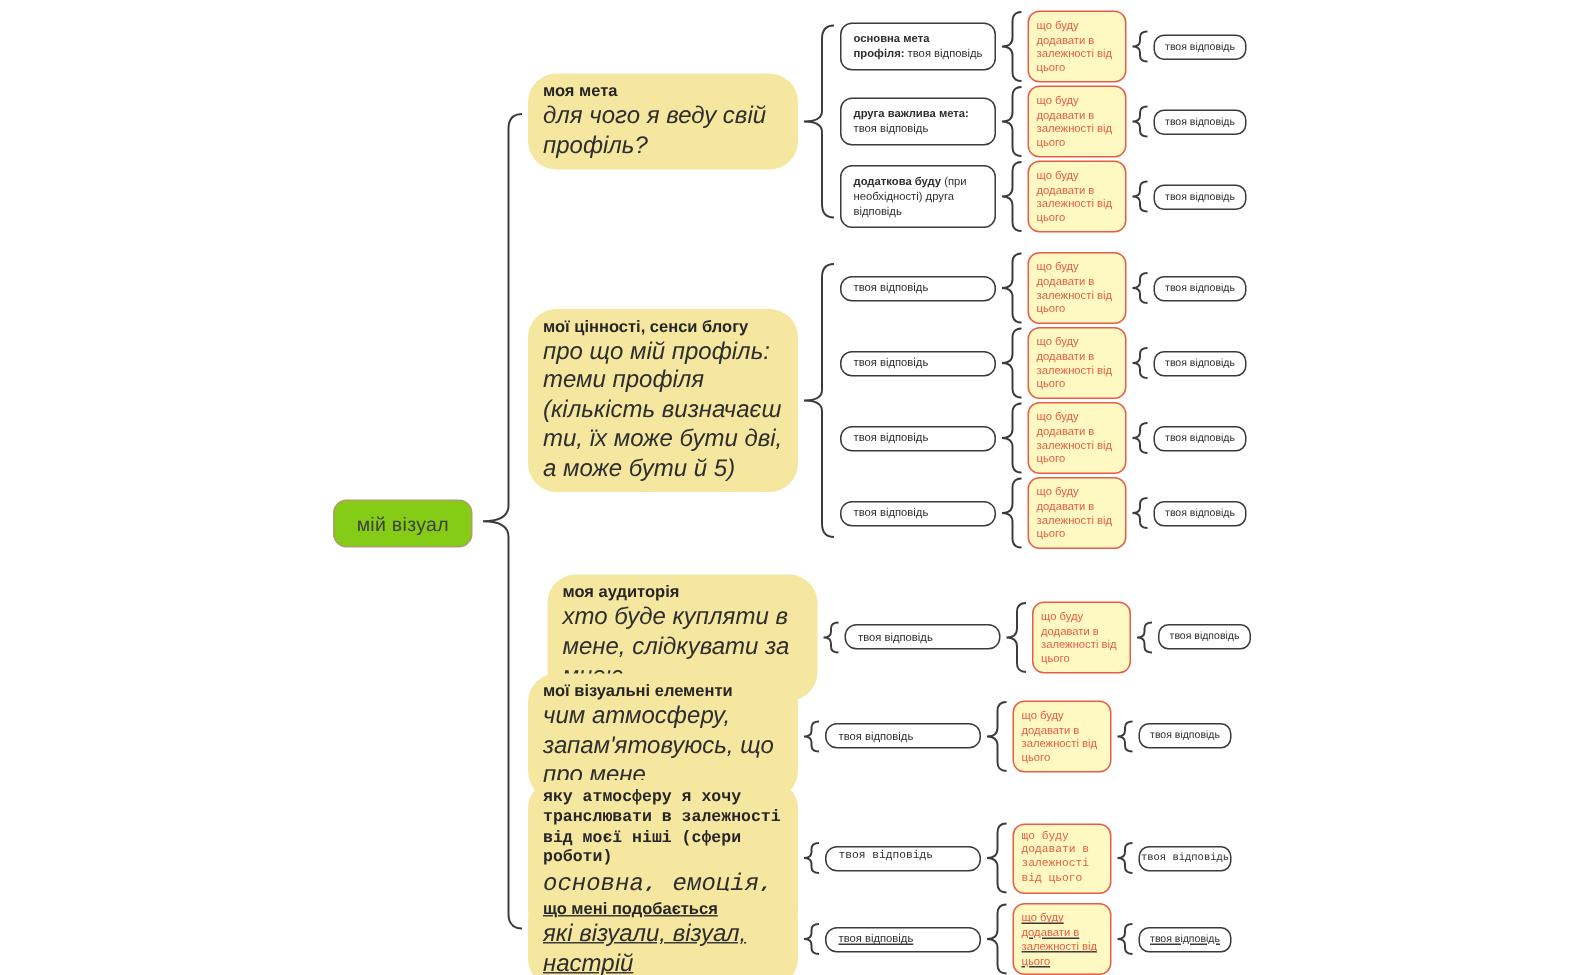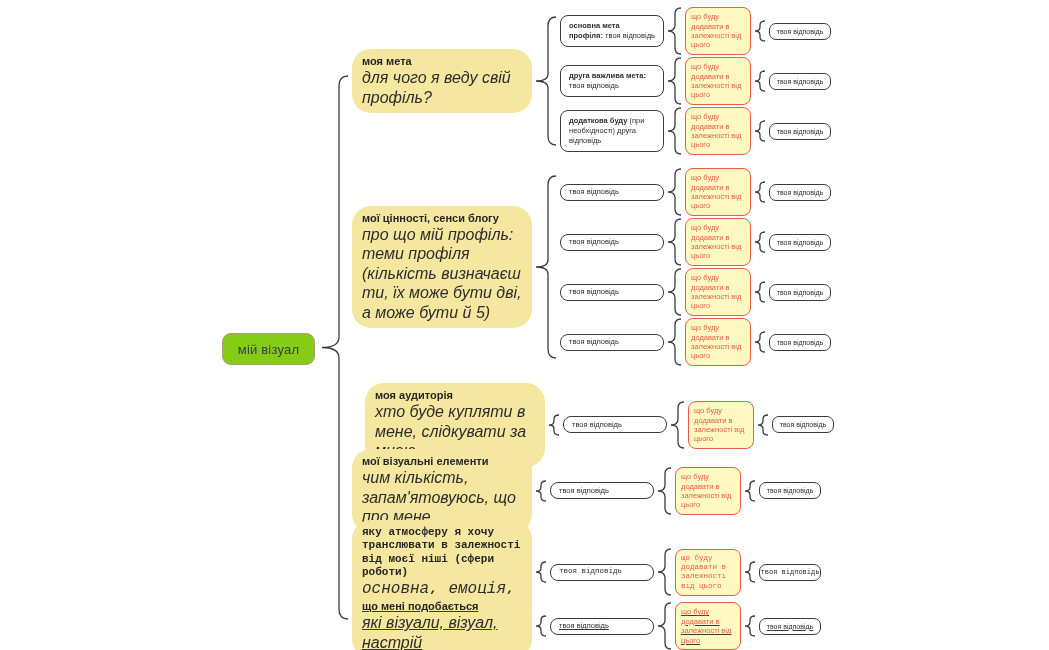--- a/index.html
+++ b/index.html
@@ -196,21 +196,21 @@
             <path d="M 10,1 Q 5,1 5,5 L 5,7 Q 5,11 0,11 Q 5,11 5,15 L 5,17 Q 5,21 10,21"></path>
           </svg>
         <div class="answer-box">твоя відповідь</div>
       </div>
     </div>
   </div>
 
   <div class="branch" style="left:352px;top:449px;">
     <div class="branch-node">
       <div class="branch-title">мої візуальні елементи</div>
-      <div class="branch-subtitle">чим кількість, запам'ятовуюсь, що про мене</div>
+      <div class="branch-subtitle">чим атмосферу, запам'ятовуюсь, що про мене</div>
     </div>
     <svg class="brace" width="10" height="22" viewBox="0 0 10 22">
         <path d="M 10,1 Q 5,1 5,5 L 5,7 Q 5,11 0,11 Q 5,11 5,15 L 5,17 Q 5,21 10,21"></path>
       </svg>
     <div class="children">
       <div class="child-row">
         <div class="mid-box single">твоя відповідь</div>
         <svg class="brace" width="13" height="48" viewBox="0 0 13 48">
             <path d="M 13,1 Q 7,1 7,7 L 7,18 Q 7,24 0,24 Q 7,24 7,30 L 7,41 Q 7,47 13,47"></path>
           </svg>

